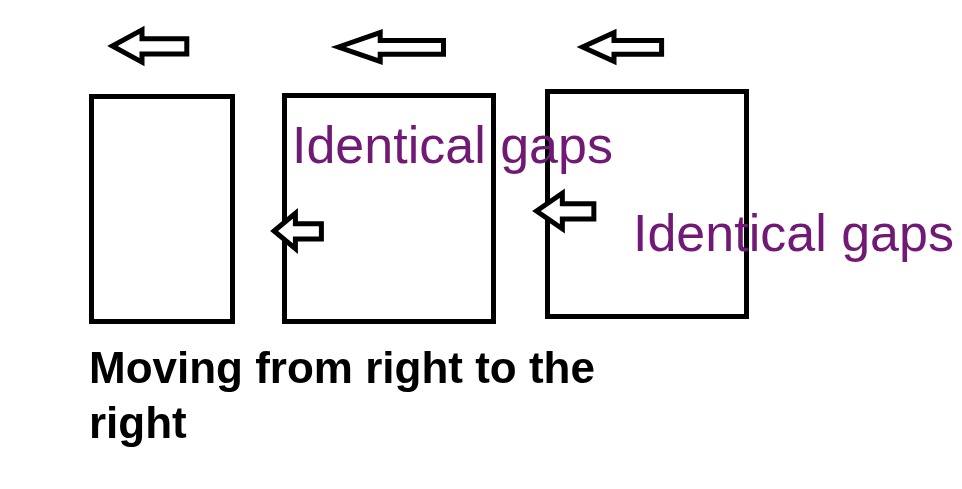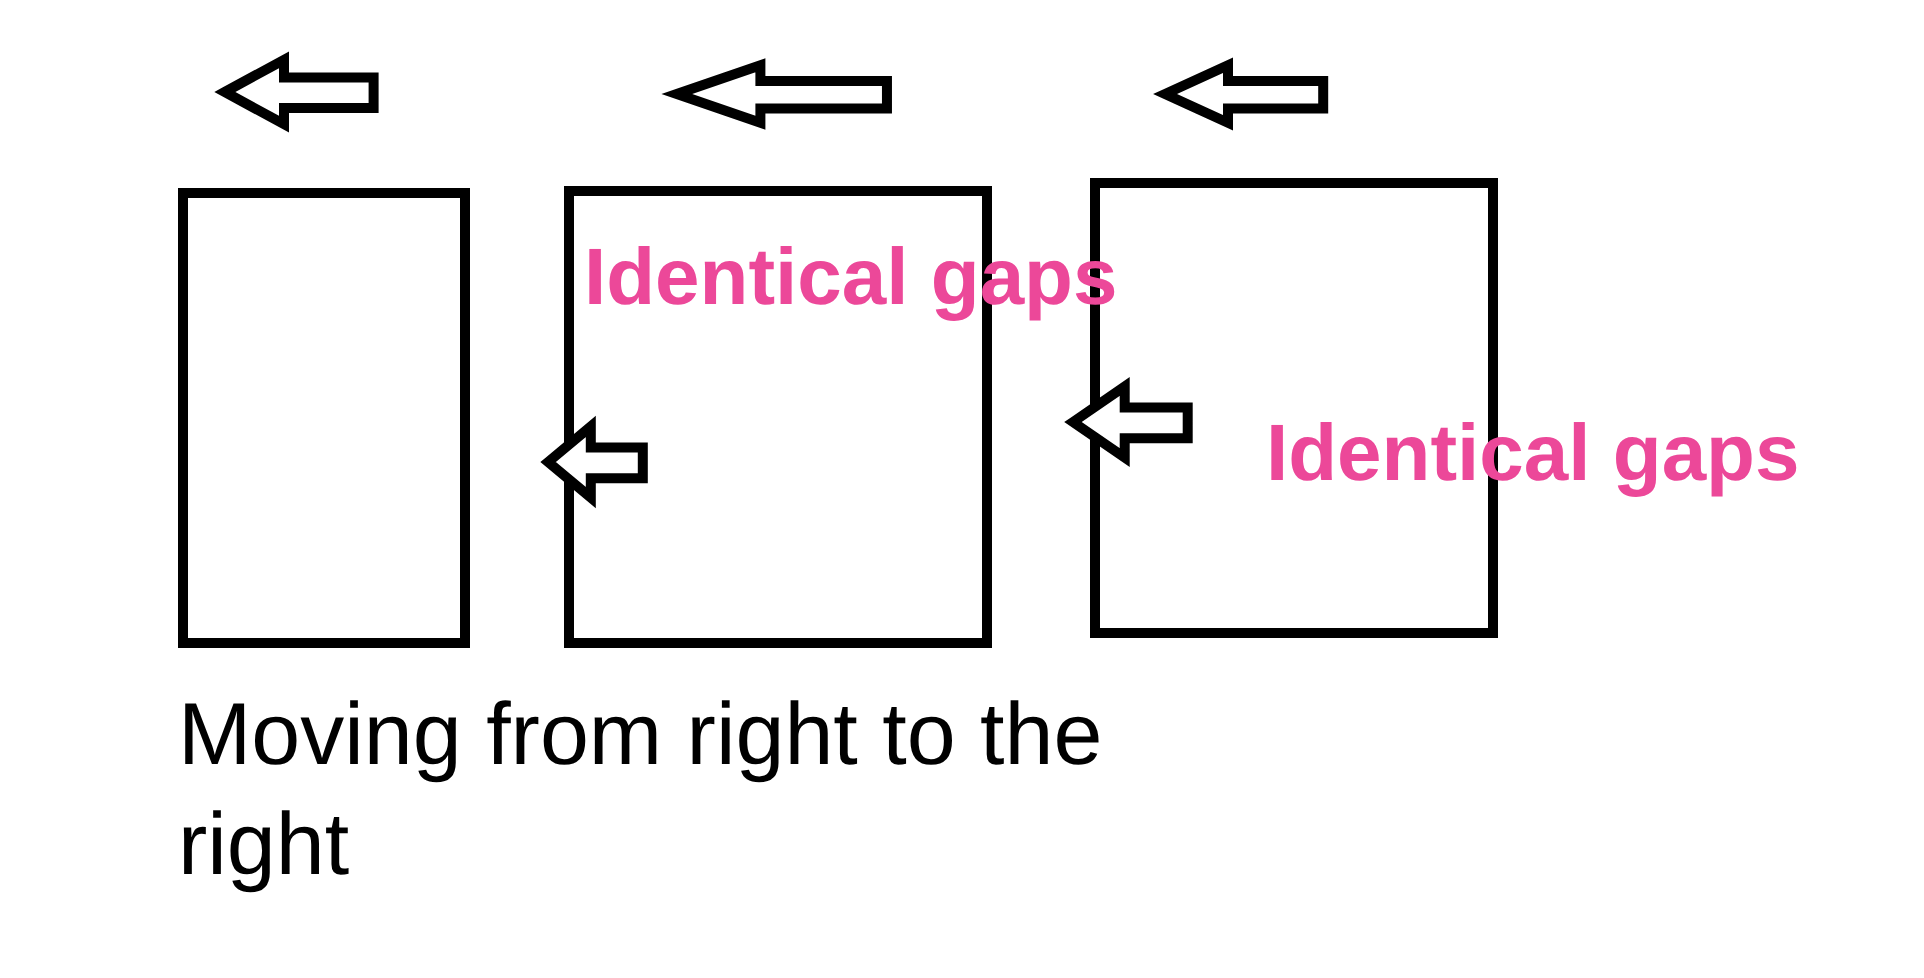--- a/index.html
+++ b/index.html
@@ -37,35 +37,35 @@
     vector-effect: non-scaling-stroke;
   }
   .arrow-top-1 { left: 110px; top: 27px; width: 80px;  height: 38px; }
   .arrow-top-2 { left: 335px; top: 30px; width: 113px; height: 34px; }
   .arrow-top-3 { left: 580px; top: 30px; width: 85px;  height: 34px; }
   .arrow-small-1 { left: 272px; top: 210px; width: 52px; height: 42px; }
   .arrow-small-2 { left: 534px; top: 190px; width: 63px; height: 42px; }
 
   .label {
     position: absolute;
-    color: #ec4899;
-    font-weight: bold;
-    font-size: 40px;
+    color: #701a75;
+    font-weight: normal;
+    font-size: 52px;
     line-height: 1;
     white-space: nowrap;
   }
   .gap-label-top   { left: 292px; top: 119px; }
   .gap-label-right { left: 633px; top: 207px; }
 
   .caption {
     position: absolute;
     left: 89px;
     top: 340px;
     color: #000000;
-    font-weight: normal;
+    font-weight: bold;
     font-size: 44px;
     line-height: 55px;
     white-space: nowrap;
   }
 </style>
 </head>
 <body>
 
 <div class="canvas">
 

